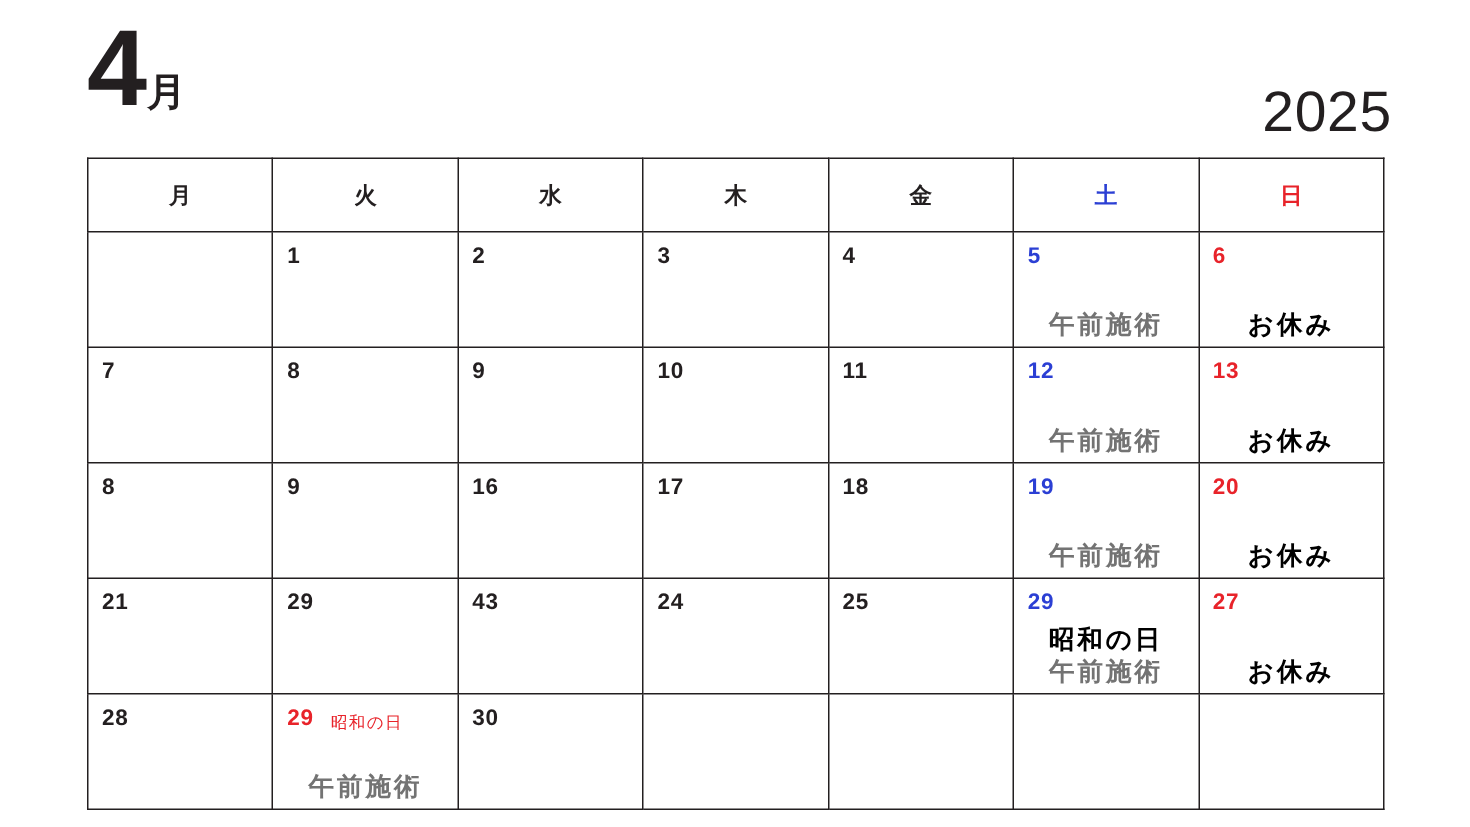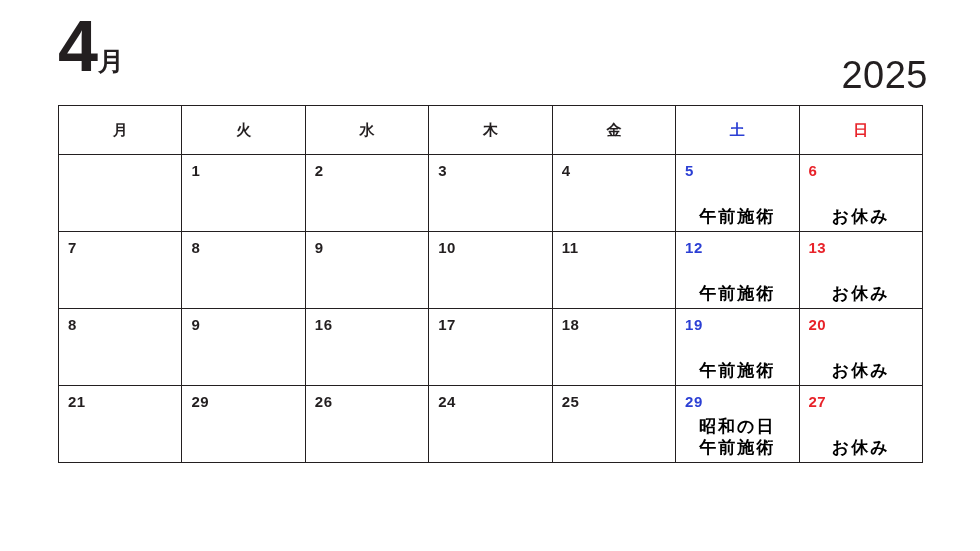--- a/index.html
+++ b/index.html
@@ -111,21 +111,21 @@
     right: 0;
     bottom: 4px;
     text-align: center;
   }
   .event {
     font-size: 17px;
     font-weight: bold;
     letter-spacing: 2px;
     line-height: 1.25;
   }
-  .event.blue { color: #000000; }
+  .event.blue { color: #737373; }
   .event.red { color: #000000; }
   .empty-cell { }
 </style>
 </head>
 <body>
 
 <div class="page">
 
   <div class="header">
     <div class="month-block">
@@ -234,38 +234,57 @@
           </td>
         </tr>
         <tr>
           <td>
             <div class="daynum">21</div>
           </td>
           <td>
             <div class="daynum">29</div>
           </td>
           <td>
-            <div class="daynum">26</div>
+            <div class="daynum">43</div>
           </td>
           <td>
             <div class="daynum">24</div>
           </td>
           <td>
             <div class="daynum">25</div>
           </td>
           <td>
             <div class="daynum blue">29</div>
             <div class="events">
               <div class="event red">昭和の日</div>
               <div class="event blue">午前施術</div>
             </div>
           </td>
           <td>
             <div class="daynum red">27</div>
             <div class="events">
               <div class="event red">お休み</div>
             </div>
           </td>
+        </tr>
+        <tr>
+          <td>
+            <div class="daynum">28</div>
+          </td>
+          <td>
+            <div class="daynum red">29</div>
+            <div class="holiday-label">昭和の日</div>
+            <div class="events">
+              <div class="event blue">午前施術</div>
+            </div>
+          </td>
+          <td>
+            <div class="daynum">30</div>
+          </td>
+          <td class="empty-cell"></td>
+          <td class="empty-cell"></td>
+          <td class="empty-cell"></td>
+          <td class="empty-cell"></td>
         </tr>
       </tbody>
   </table>
 
 </div>
 
 </body></html>

